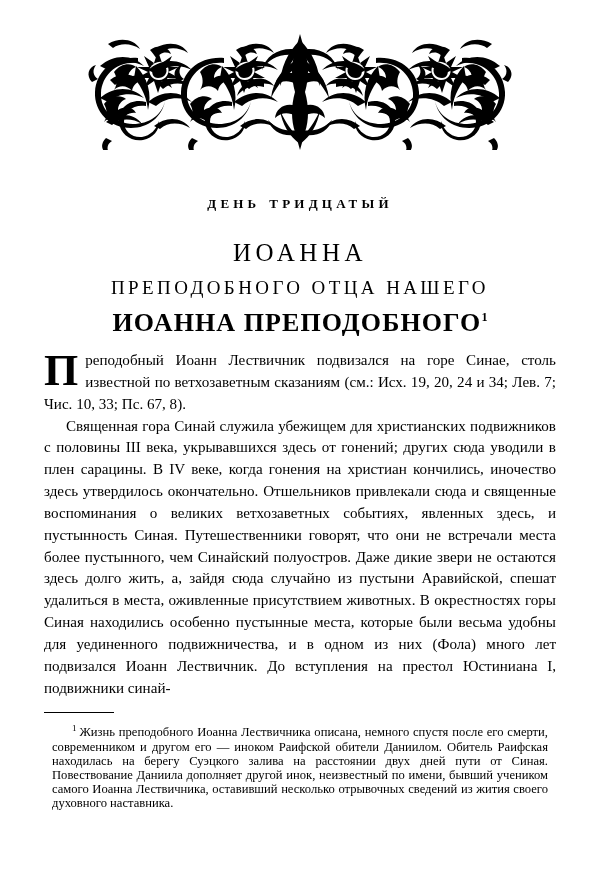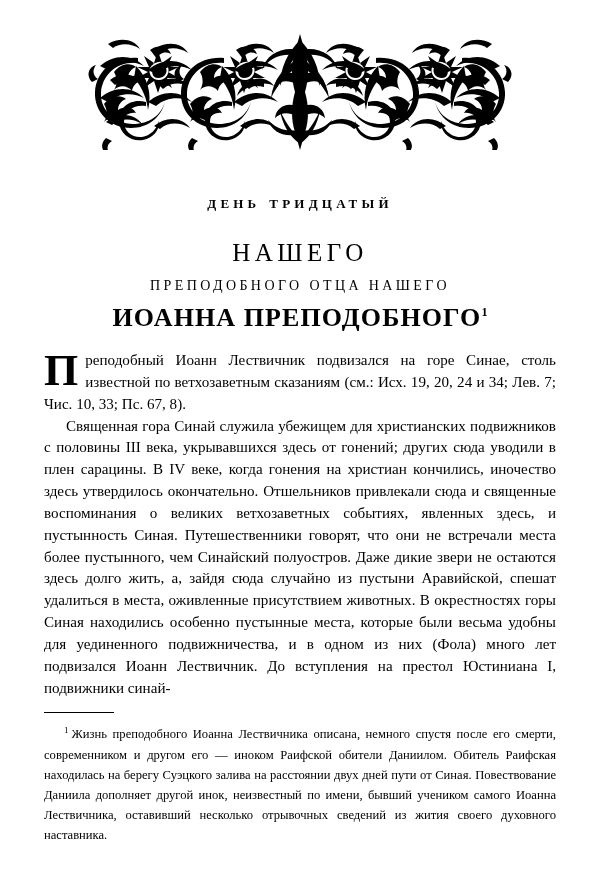--- a/index.html
+++ b/index.html
@@ -60,21 +60,21 @@
   .day-line::first-letter { font-size: 19px; }
 
   .zhitie {
     font-size: 25px;
     font-weight: 400;
     letter-spacing: 4.5px;
     line-height: 1.1;
     margin: 26px 0 0 0;
   }
   .subtitle {
-    font-size: 14px;
+    font-size: 19px;
     font-weight: 400;
     letter-spacing: 3.4px;
     line-height: 1.1;
     margin: 12px 0 0 0;
   }
   .name-line {
     font-size: 26px;
     font-weight: 700;
     letter-spacing: 1.1px;
     line-height: 1.1;
@@ -123,23 +123,23 @@
     top: 712px;
     width: 512px;
   }
   .footnote-rule {
     width: 70px;
     height: 1.4px;
     background: #000;
     margin: 0 0 7px 0;
   }
   .footnote-text {
-    margin: 0;
+    margin: 8px;
     font-size: 12.6px;
-    line-height: 20px;
+    line-height: 14px;
     text-align: justify;
     text-indent: 20px;
   }
   .footnote-text sup {
     font-size: 0.72em;
     vertical-align: super;
     padding-right: 3px;
   }
 </style>
 </head>
@@ -232,21 +232,21 @@
         <path d="M214 100 C198 104 186 98 182 86 C190 95 201 98 214 96 Z" fill="#000"></path>
         <path d="M214 100 C230 104 242 98 246 86 C238 95 227 98 214 96 Z" fill="#000"></path>
         <path d="M178 48 C166 44 154 50 151 62 C158 53 168 50 178 53 Z" fill="#000"></path>
         <path d="M250 48 C262 44 274 50 277 62 C270 53 260 50 250 53 Z" fill="#000"></path>
       </g>
     </svg>
   </div>
 
   <div class="head-block">
     <div class="day-line">День тридцатый</div>
-    <div class="zhitie">НАШЕГО</div>
+    <div class="zhitie">ИОАННА</div>
     <div class="subtitle">ПРЕПОДОБНОГО ОТЦА НАШЕГО</div>
     <div class="name-line"><span>ИОАННА ПРЕПОДОБНОГО</span><sup>1</sup></div>
   </div>
 
   <div class="body-block">
     <p class="para lead"><span class="dropcap">П</span><span>реподобный Иоанн Лествичник подвизался на горе Синае, столь известной по ветхозаветным сказаниям (см.: Исх. 19, 20, 24 и 34; Лев. 7; Чис. 10, 33; Пс. 67, 8).</span></p>
     <p class="para">Священная гора Синай служила убежищем для христианских подвижников с половины III века, укрывавшихся здесь от гонений; других сюда уводили в плен сарацины. В IV веке, когда гонения на христиан кончились, иночество здесь утвердилось окончательно. Отшельников привлекали сюда и священные воспоминания о великих ветхозаветных событиях, явленных здесь, и пустынность Синая. Путешественники говорят, что они не встречали места более пустынного, чем Синайский полуостров. Даже дикие звери не остаются здесь долго жить, а, зайдя сюда случайно из пустыни Аравийской, спешат удалиться в места, оживленные присутствием животных. В окрестностях горы Синая находились особенно пустынные места, которые были весьма удобны для уединенного подвижничества, и в одном из них (Фола) много лет подвизался Иоанн Лествичник. До вступления на престол Юстиниана I, подвижники синай-</p>
   </div>
 
   <div class="footnote-block">

